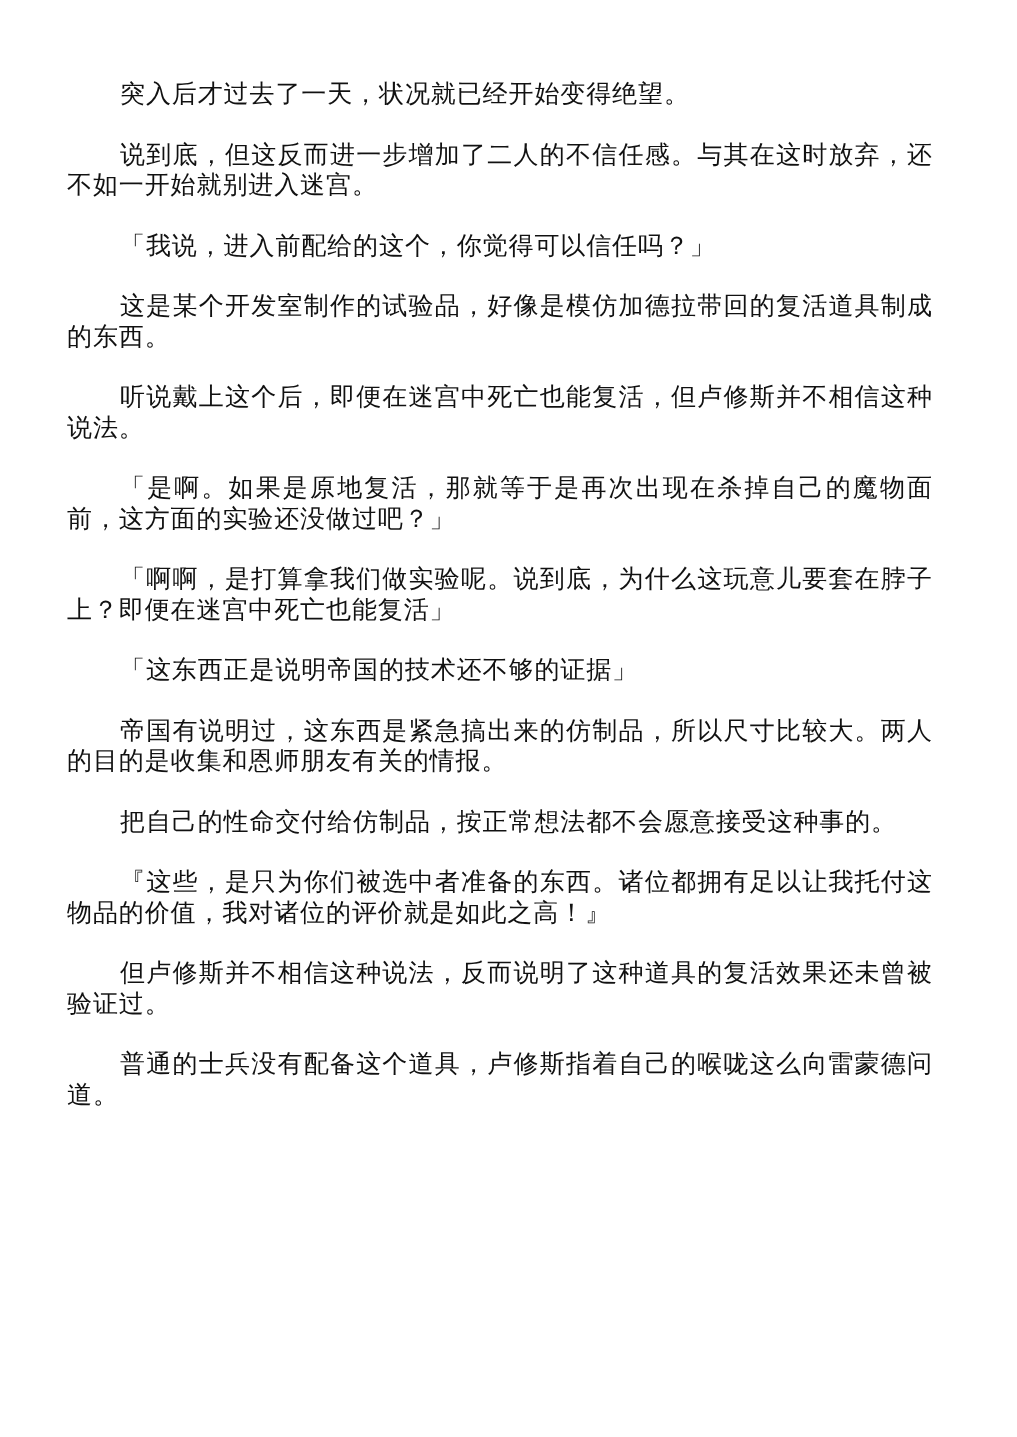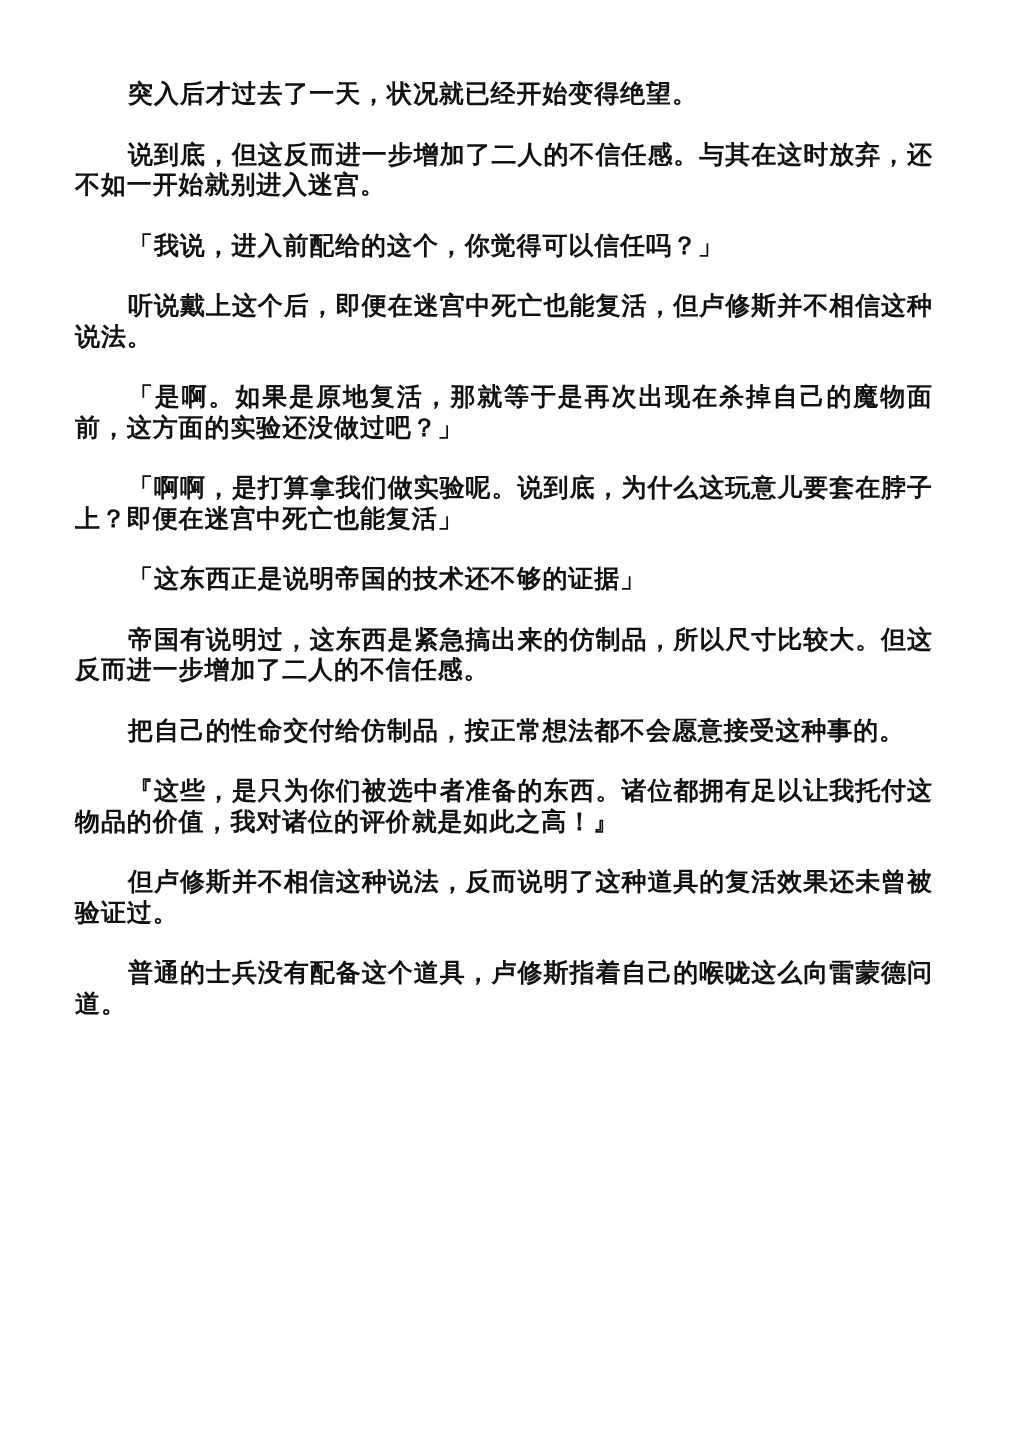--- a/index.html
+++ b/index.html
@@ -17,37 +17,37 @@
       position: absolute;
       left: 67px;
       top: 79px;
       width: 866px;
       color: #111111;
       font-family: "DejaVu Serif", "Liberation Serif", serif;
       font-size: 25px;
       line-height: 30.5px;
     }
     .para {
-      margin: 0 0 30px 8px;
+      margin: 0 0 30px 0;
       text-indent: 53px;
       letter-spacing: 0.9px;
       text-align: justify;
       word-break: break-all;
-      font-weight: bold;
     }
   </style>
 </head>
 <body>
 
 <div class="page">
   <p class="para">突入后才过去了一天，状况就已经开始变得绝望。</p>
   <p class="para">说到底，但这反而进一步增加了二人的不信任感。与其在这时放弃，还不如一开始就别进入迷宫。</p>
   <p class="para">「我说，进入前配给的这个，你觉得可以信任吗？」</p>
+  <p class="para">这是某个开发室制作的试验品，好像是模仿加德拉带回的复活道具制成的东西。</p>
   <p class="para">听说戴上这个后，即便在迷宫中死亡也能复活，但卢修斯并不相信这种说法。</p>
   <p class="para">「是啊。如果是原地复活，那就等于是再次出现在杀掉自己的魔物面前，这方面的实验还没做过吧？」</p>
   <p class="para">「啊啊，是打算拿我们做实验呢。说到底，为什么这玩意儿要套在脖子上？即便在迷宫中死亡也能复活」</p>
   <p class="para">「这东西正是说明帝国的技术还不够的证据」</p>
-  <p class="para">帝国有说明过，这东西是紧急搞出来的仿制品，所以尺寸比较大。但这反而进一步增加了二人的不信任感。</p>
+  <p class="para">帝国有说明过，这东西是紧急搞出来的仿制品，所以尺寸比较大。两人的目的是收集和恩师朋友有关的情报。</p>
   <p class="para">把自己的性命交付给仿制品，按正常想法都不会愿意接受这种事的。</p>
   <p class="para">『这些，是只为你们被选中者准备的东西。诸位都拥有足以让我托付这物品的价值，我对诸位的评价就是如此之高！』</p>
   <p class="para">但卢修斯并不相信这种说法，反而说明了这种道具的复活效果还未曾被验证过。</p>
   <p class="para">普通的士兵没有配备这个道具，卢修斯指着自己的喉咙这么向雷蒙德问道。</p>
 </div>
 
 </body></html>

